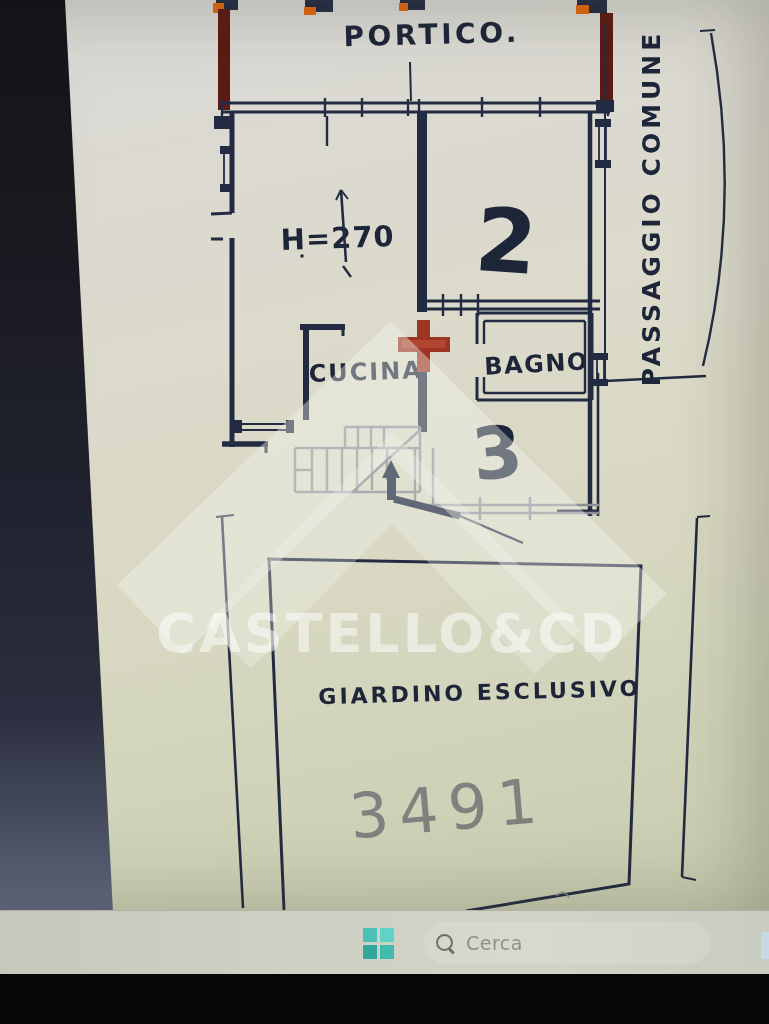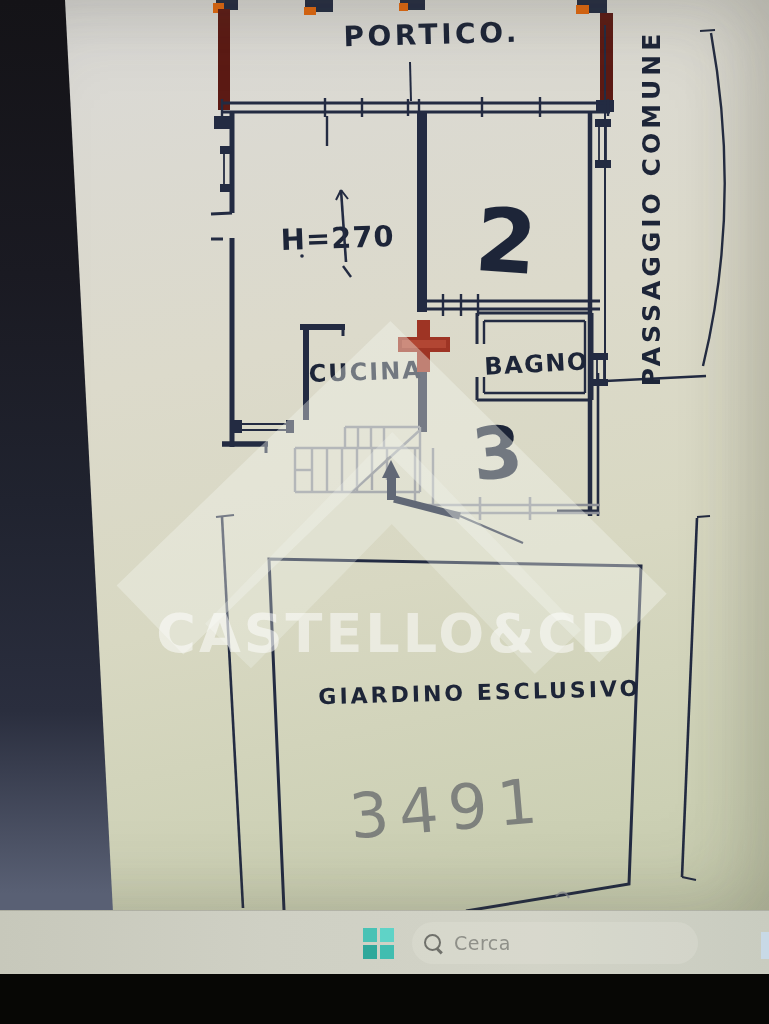--- a/index.html
+++ b/index.html
@@ -18,21 +18,21 @@
   
   .taskbar{position:absolute;left:0;top:910px;width:769px;height:65px;
           background:linear-gradient(90deg,#c7c8bb 0%,#cfd0c4 35%,#d2d3c7 70%,#c9ccc0 100%);
           border-top:1px solid rgba(90,90,80,.25);}
   .start{position:absolute;left:363px;top:17px;width:31px;height:31px;cursor:pointer;}
   .start i{position:absolute;width:14px;height:14px;}
   .start .q1{left:0;top:0;background:#49c2b5;}
   .start .q2{left:17px;top:0;background:#5fd3c7;}
   .start .q3{left:0;top:17px;background:#2fa89b;}
   .start .q4{left:17px;top:17px;background:#41bdb0;}
-  .search{position:absolute;left:412px;top:11px;width:286px;height:42px;border-radius:21px;
+  .search{position:absolute;left:424px;top:11px;width:286px;height:42px;border-radius:21px;
           background:rgba(236,236,226,.22);display:flex;align-items:center;gap:11px;padding-left:12px;
           box-sizing:border-box;}
   .search .glass{width:19px;height:19px;position:relative;flex:0 0 auto;}
   .search .glass::before{content:"";position:absolute;left:0;top:0;width:13px;height:13px;border-radius:50%;
           border:2.4px solid #70716b;}
   .search .glass::after{content:"";position:absolute;left:13px;top:13px;width:7px;height:2.6px;background:#70716b;
           transform:rotate(45deg);transform-origin:0 50%;}
   .search .hint{font-size:19px;color:#8f9089;letter-spacing:.5px;}
   .tray-sliver{position:absolute;right:0;top:21px;width:8px;height:27px;background:#c8daea;opacity:.9;}
   .bezel-bottom{position:absolute;left:0;top:974px;width:769px;height:50px;background:#070705;}

